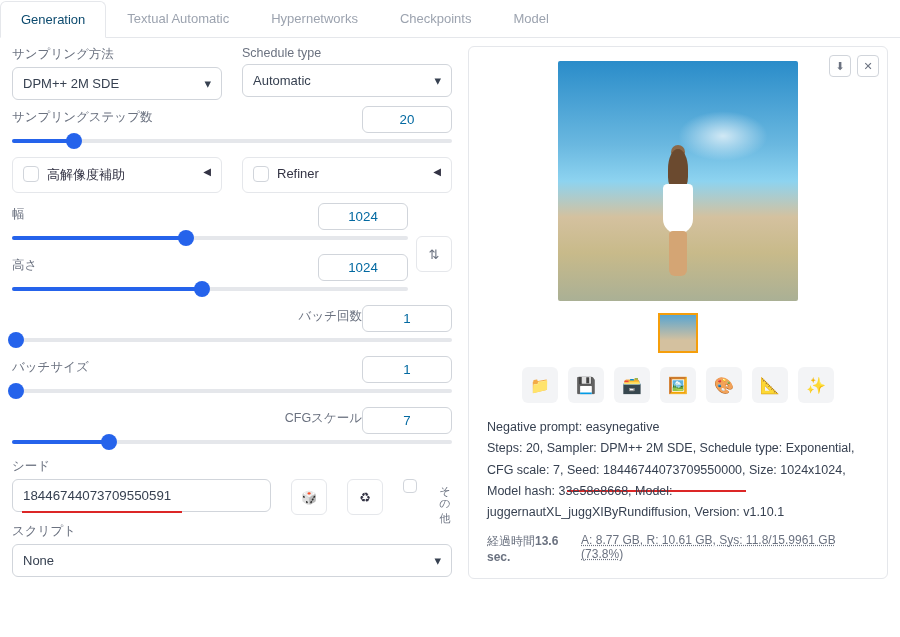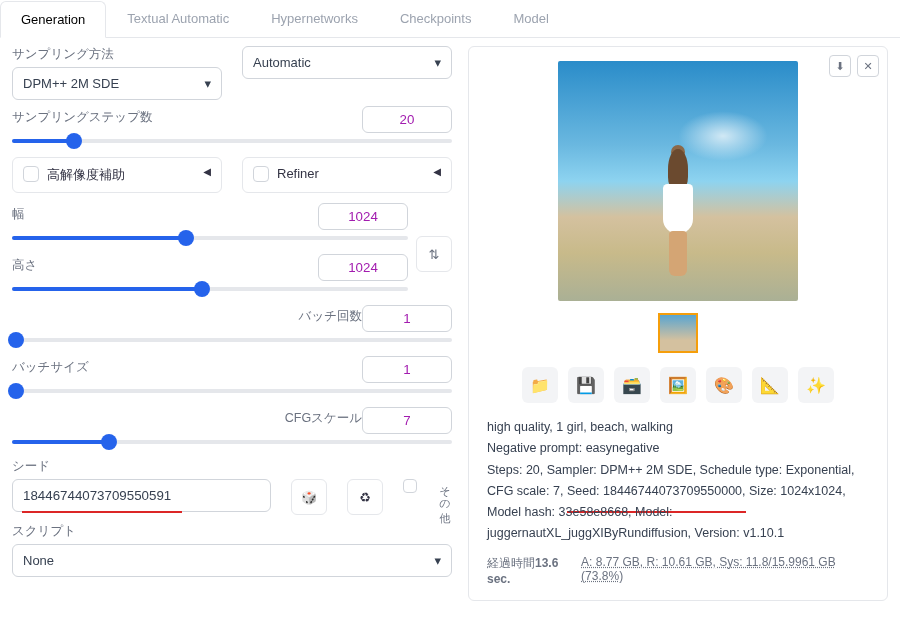--- a/index.html
+++ b/index.html
@@ -1,27 +1,27 @@
 <!DOCTYPE html>
 <html><head>
 <meta charset="utf-8">
 <style>
 * { box-sizing: border-box; margin: 0; padding: 0; font-family: -apple-system, BlinkMacSystemFont, "Segoe UI", Arial, sans-serif; }
 body { background: #fff; color: #334; font-size: 13px; width: 900px; height: 637px; overflow: hidden; }
 .tabs { display: flex; border-bottom: 1px solid #e5e7eb; }
 .tab { padding: 10px 20px; color: #9ca3af; cursor: pointer; border: 1px solid transparent; border-radius: 6px 6px 0 0; }
-.tab.active { color: #000000; border-color: #e5e7eb; border-bottom-color: #fff; position: relative; top: 1px; background: #fff; }
+.tab.active { color: #0c4a6e; border-color: #e5e7eb; border-bottom-color: #fff; position: relative; top: 1px; background: #fff; }
 .main { display: flex; padding: 8px 12px; gap: 16px; }
 .left { flex: 1; }
 .right { width: 420px; }
 .row { display: flex; gap: 20px; margin-bottom: 6px; }
 .col { flex: 1; }
 .label { color: #6b7280; font-size: 12.5px; margin-bottom: 4px; display: block; }
 .select { width: 100%; border: 1px solid #d1d5db; border-radius: 6px; padding: 8px 10px; background: #fff; display: flex; justify-content: space-between; align-items: center; color: #374151; cursor: pointer; }
-.numbox { width: 90px; border: 1px solid #d1d5db; border-radius: 6px; padding: 5px 0; text-align: center; color: #a21caf; }
+.numbox { width: 90px; border: 1px solid #d1d5db; border-radius: 6px; padding: 5px 0; text-align: center; color: #0369a1; }
 .slider-wrap { display: flex; align-items: center; gap: 10px; margin-bottom: 8px; }
 .slider { flex: 1; position: relative; height: 16px; display: flex; align-items: center; }
 .track { position: absolute; left: 0; right: 0; height: 4px; background: #e5e7eb; border-radius: 2px; }
 .fill { position: absolute; left: 0; height: 4px; background: #2563eb; border-radius: 2px; }
 .thumb { position: absolute; width: 16px; height: 16px; background: #2563eb; border-radius: 50%; transform: translateX(-50%); }
 .accordion { border: 1px solid #e5e7eb; border-radius: 6px; padding: 8px 10px; display: flex; align-items: flex-start; gap: 8px; flex: 1; }
 .chk { width: 16px; height: 16px; border: 1px solid #d1d5db; border-radius: 4px; }
 .tri { margin-left: auto; font-size: 10px; }
 .swapbtn { width: 36px; height: 36px; border: 1px solid #e5e7eb; border-radius: 6px; display: flex; align-items: center; justify-content: center; cursor: pointer; color: #6b7280; }
 .wh-block { display: flex; gap: 8px; align-items: center; }
@@ -63,20 +63,21 @@
   <div class="left">
     <div class="row">
       <div class="col">
         <span class="label">サンプリング方法</span>
         <div class="select">
           <span>DPM++ 2M SDE</span>
           <span>▾</span>
         </div>
       </div>
       <div class="col">
+        <span class="label">Schedule type</span>
         <div class="select">
           <span>Automatic</span>
           <span>▾</span>
         </div>
       </div>
     </div>
 
     <div style="display:flex;align-items:center;justify-content:space-between;margin-top:4px">
       <span class="label">サンプリングステップ数</span>
       <input class="numbox" value="20" style="">
@@ -230,21 +231,20 @@
             <span>🎨</span>
           </div>
         <div class="tbtn">
             <span>📐</span>
           </div>
         <div class="tbtn">
             <span>✨</span>
           </div>
       </div>
       <div class="info">
-        <div>high quality, 1 girl, beach, walking</div>
         <div><span>Negative prompt: </span><span>easynegative</span></div>
         <div>
           <span>Steps: 20, Sampler: DPM++ 2M SDE, Schedule type: Exponential, CFG scale: 7, </span><span class="underline-red">Seed: 18446744073709550000,</span><span> Size: 1024x1024, Model hash: 33e58e8668, Model: juggernautXL_juggXIByRundiffusion, Version: v1.10.1</span>
         </div>
       </div>
       <div class="footer">
         <div><span>経過時間</span><b>13.6 sec.</b></div>
         <div class="r"><u>A: 8.77 GB, R: 10.61 GB, Sys: 11.8/15.9961 GB (73.8%)</u></div>
       </div>
     </div>

